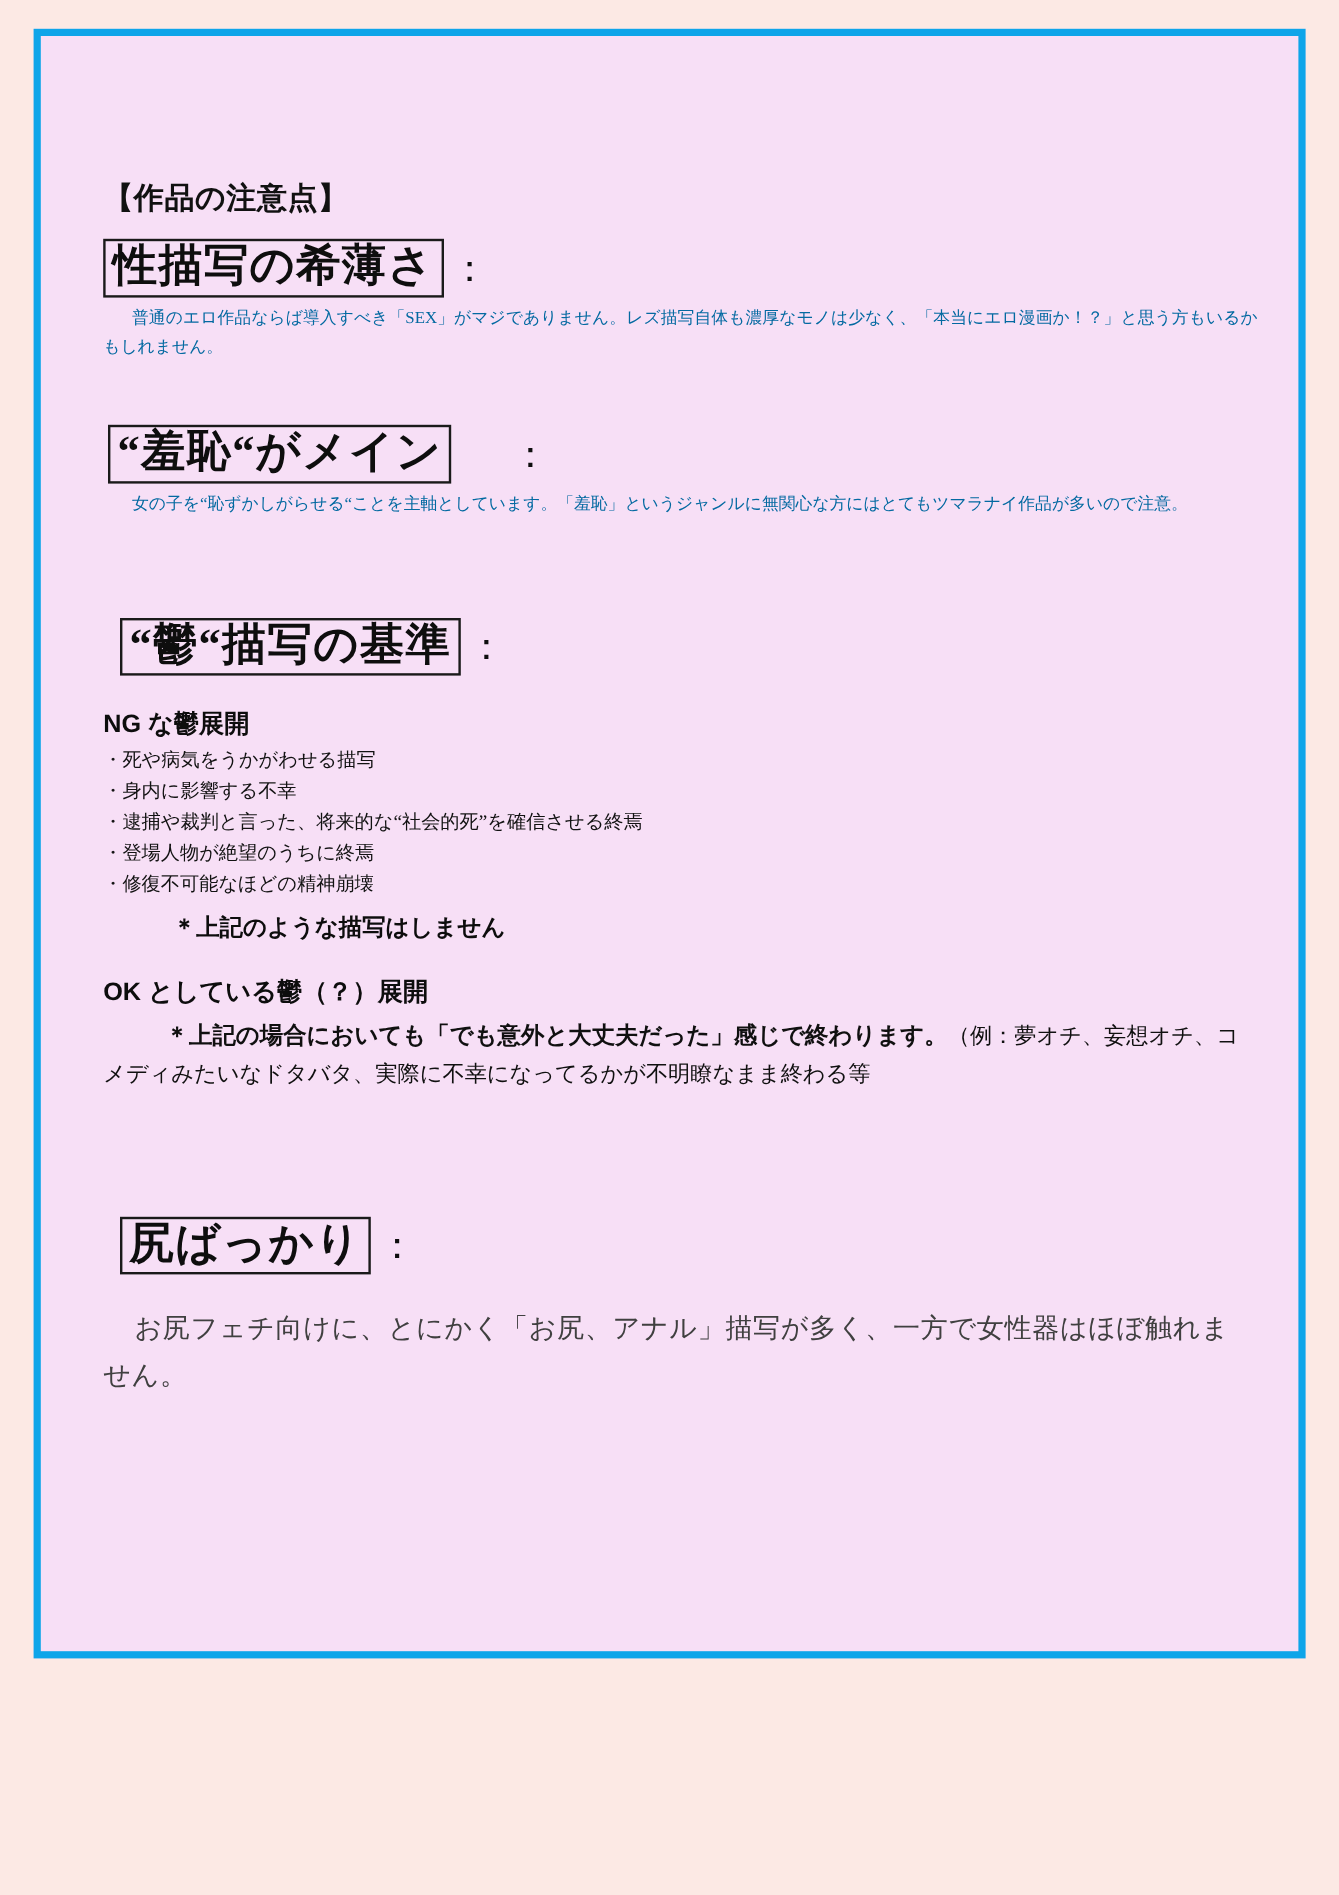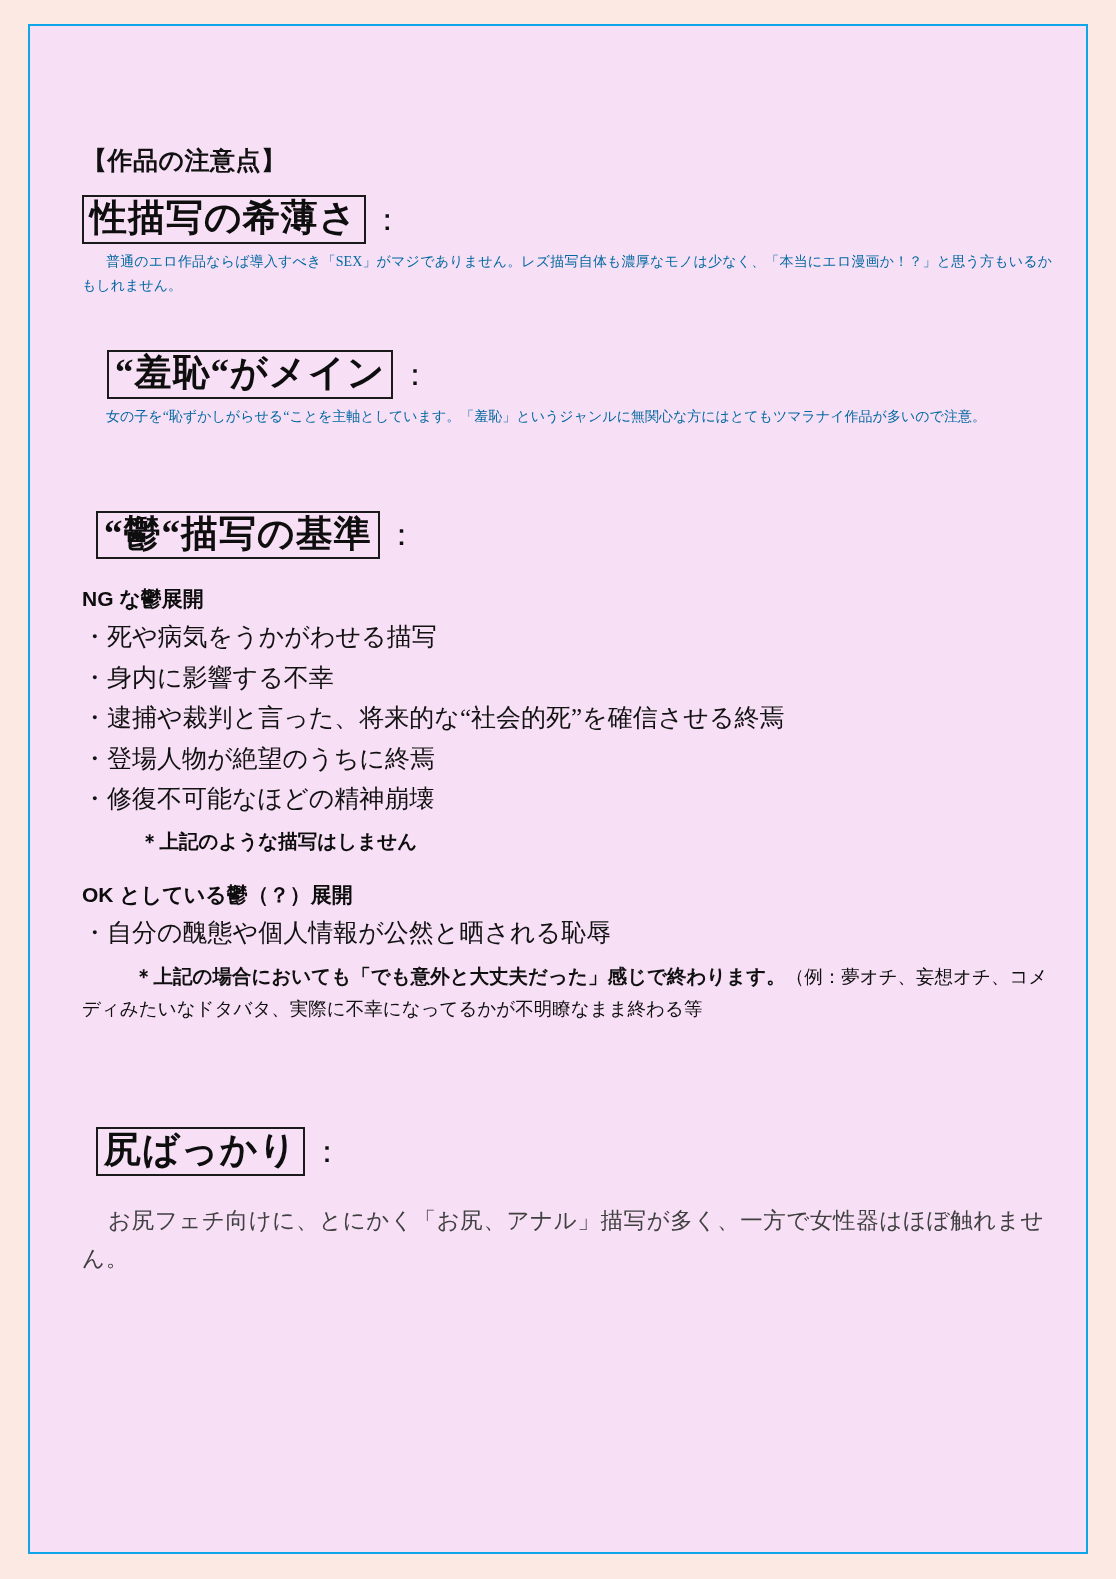--- a/index.html
+++ b/index.html
@@ -11,23 +11,23 @@
     height: 1579px;
     background: #fce9e4;
     font-family: "Liberation Serif", serif;
     overflow: hidden;
   }
   .page {
     position: absolute;
     left: 28px;
     top: 24px;
     width: 1060px;
-    height: 1530px;
+    height: 1358px;
     background: #f7dff6;
-    border: 2px solid #0ea5e9;
+    border: 6px solid #0ea5e9;
     box-sizing: border-box;
   }
   .inner {
     position: absolute;
     left: 52px;
     top: 118px;
     right: 34px;
   }
   .doc-title {
     font-size: 25px;
@@ -51,21 +51,22 @@
     letter-spacing: 1px;
     display: inline-block;
   }
   .heading-colon {
     font-size: 31px;
     margin-left: 6px;
     padding-bottom: 3px;
     color: #0e0e0e;
   }
   .indent-h {
-    margin-left: 25px;
+    margin-left: 4px;
+    gap: 44px;
   }
   .indent-h2 {
     margin-left: 14px;
   }
   p.body {
     font-size: 14px;
     line-height: 1.72;
     color: #0369a1;
     margin: 6px 0 0 0;
     text-align: justify;
@@ -77,21 +78,21 @@
     color: #0d0d0d;
     margin: 26px 0 4px 0;
     font-family: "Liberation Sans", sans-serif;
   }
   ul.bullets {
     list-style: none;
     margin: 0;
     padding: 0;
   }
   ul.bullets li {
-    font-size: 25px;
+    font-size: 16px;
     line-height: 1.62;
     color: #121212;
     margin: 0;
   }
   .note {
     font-size: 19.5px;
     font-weight: bold;
     margin: 8px 0 0 58px;
     color: #0d0d0d;
   }
@@ -153,23 +154,20 @@
     <ul class="bullets">
       <li>・死や病気をうかがわせる描写</li>
       <li>・身内に影響する不幸</li>
       <li>・逮捕や裁判と言った、将来的な“社会的死”を確信させる終焉</li>
       <li>・登場人物が絶望のうちに終焉</li>
       <li>・修復不可能なほどの精神崩壊</li>
     </ul>
     <div class="note">＊上記のような描写はしません</div>
 
     <div class="sub-bold">OK としている鬱（？）展開</div>
-    <ul class="bullets">
-      <li>・自分の醜態や個人情報が公然と晒される恥辱</li>
-    </ul>
     <p class="note-wrap"><b>＊上記の場合においても</b><b>「でも意外と大丈夫だった」感じで終わります。</b><span class="small">（例：夢オチ、妄想オチ、コメディみたいなドタバタ、実際に不幸になってるかが不明瞭なまま終わる等</span></p>
 
     <div class="gap-xl"></div>
     <div class="gap-md"></div>
 
     <div class="heading-row indent-h2">
       <span class="heading-box">尻ばっかり</span>
       <span class="heading-colon">：</span>
     </div>
     <p class="last-para">お尻フェチ向けに、とにかく「お尻、アナル」描写が多く、一方で女性器はほぼ触れません。</p>

